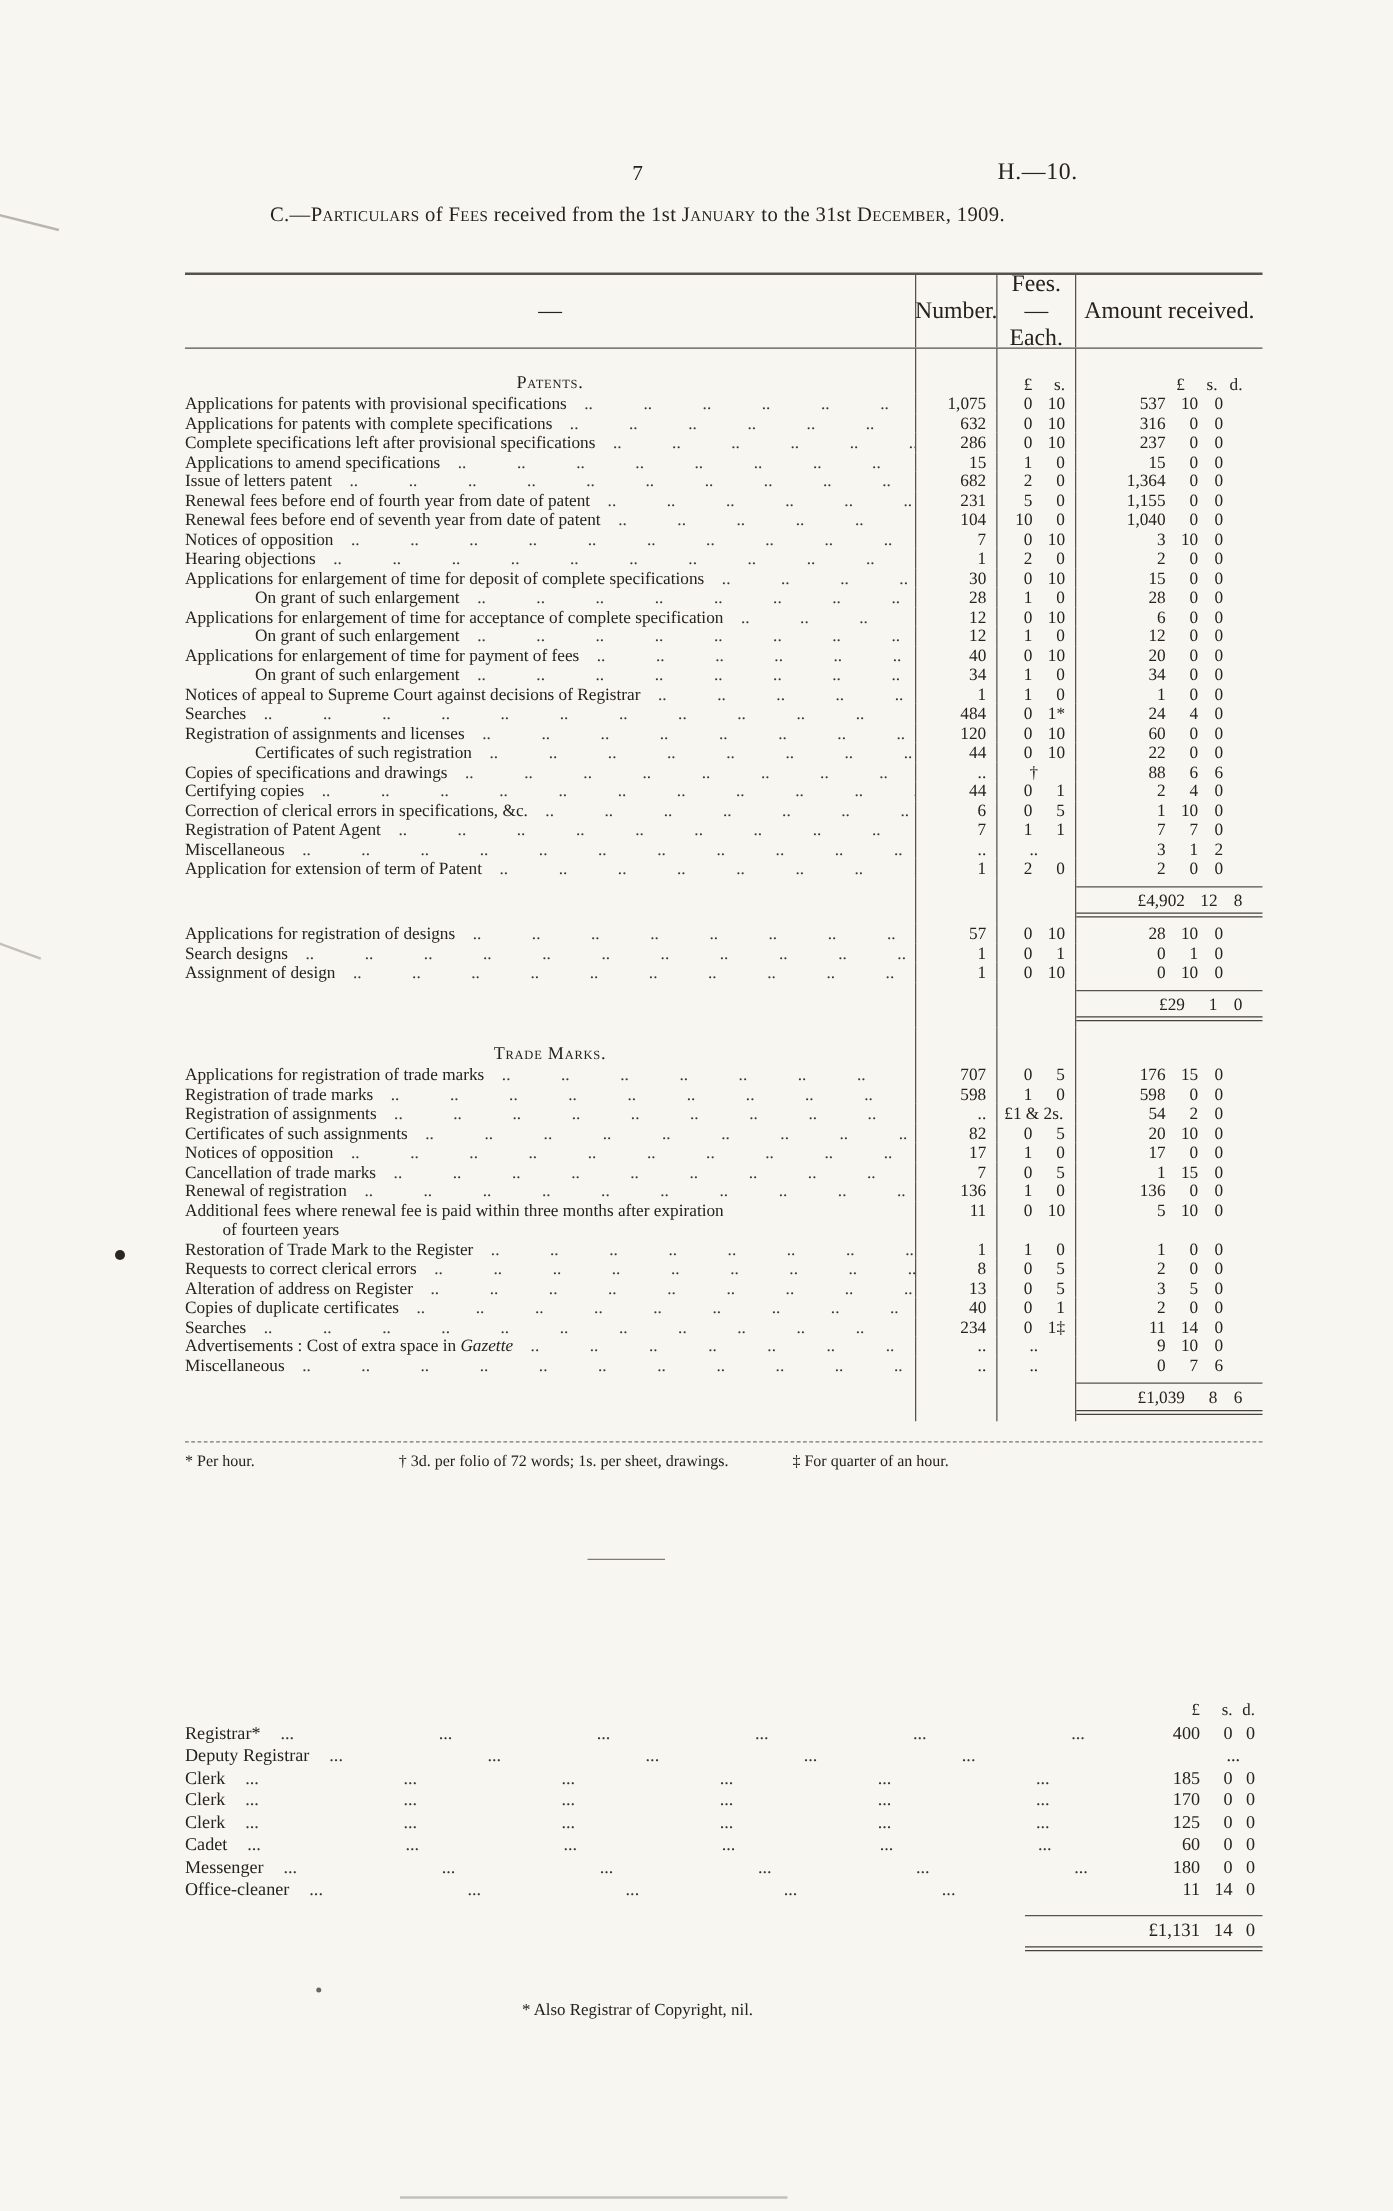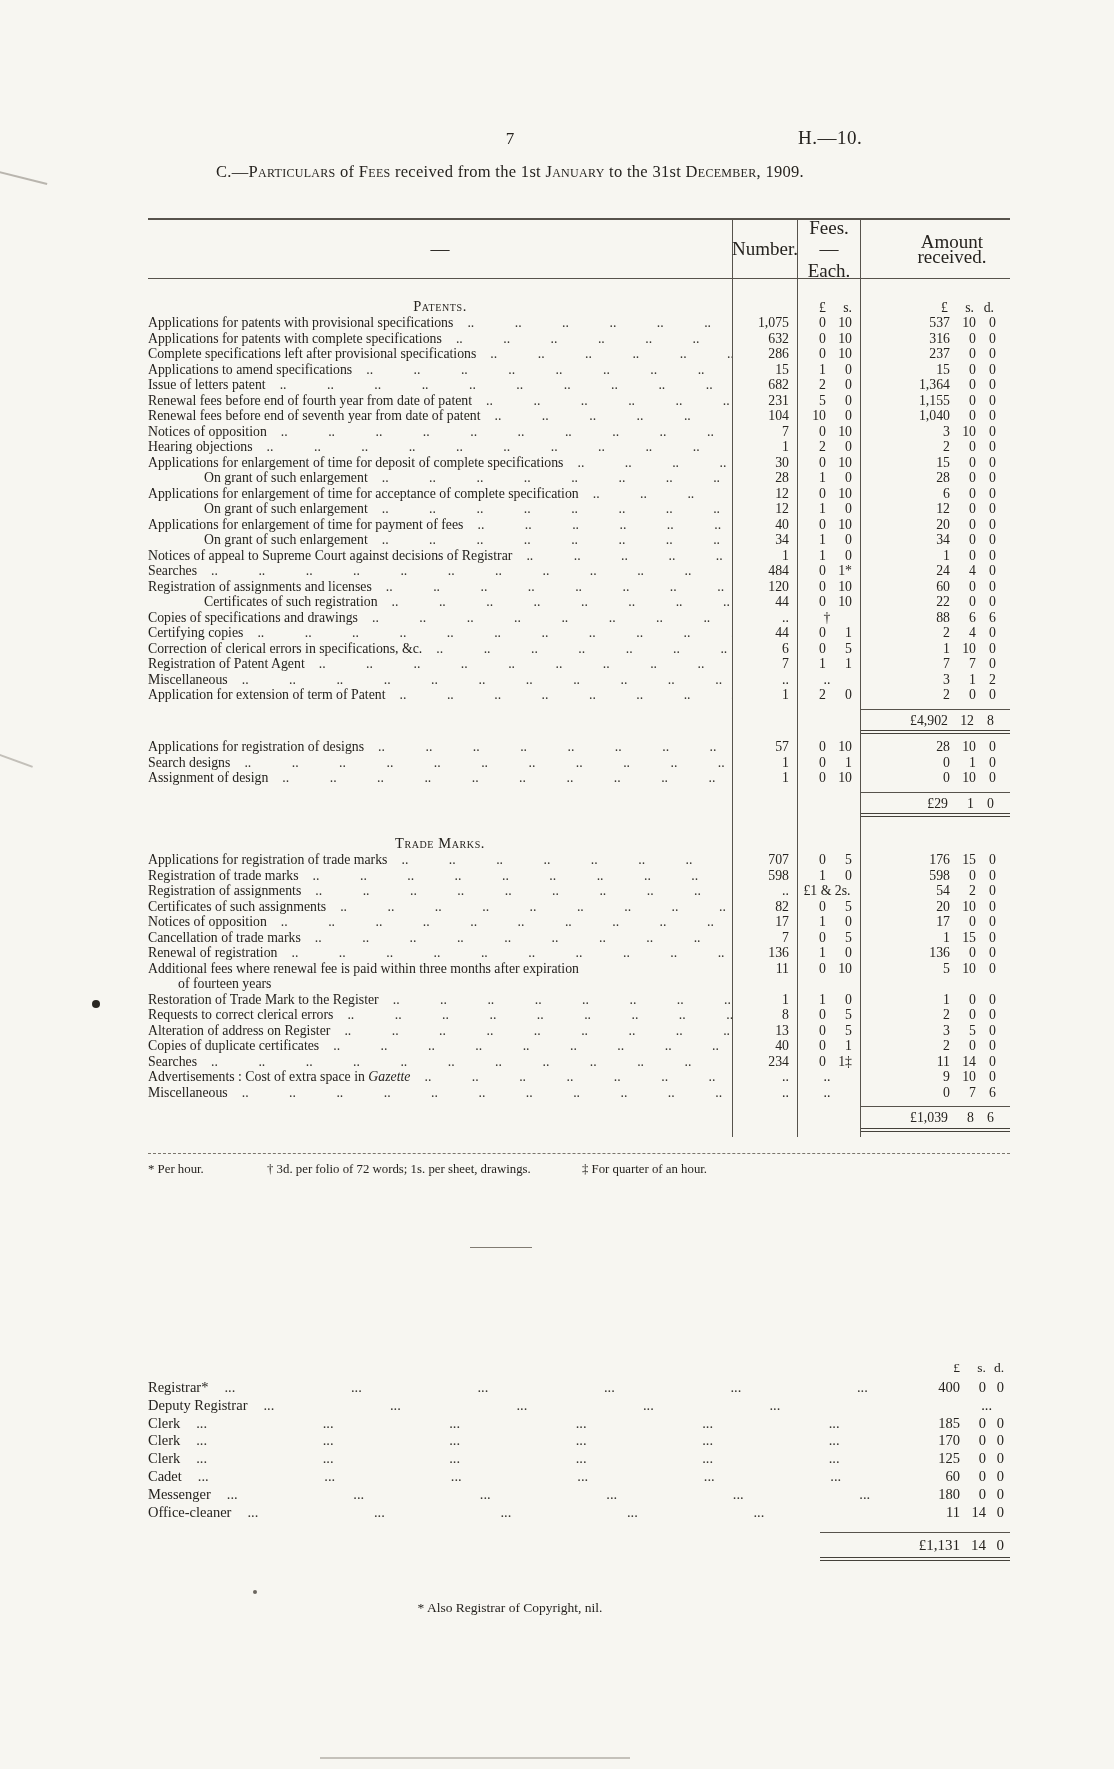--- a/index.html
+++ b/index.html
@@ -13,28 +13,28 @@
   .pageno{position:absolute; top:129px; left:460px; width:100px; text-align:center; font-size:17px;}
   .docref{position:absolute; top:127px; left:798px; font-size:19px; letter-spacing:.5px;}
   .title{position:absolute; top:162px; left:100px; width:820px; text-align:center; font-size:16.5px; letter-spacing:.3px;}
   
   .feetable{position:absolute; left:148px; top:218px; width:862px; font-size:13.8px; line-height:15.5px;}
   .thead{display:flex; border-top:2px solid #57534c; border-bottom:1px solid #57534c; height:58px;}
   .hcell{display:flex; align-items:center; justify-content:center; font-size:19px; text-align:center;}
   .c-desc{width:584px; box-sizing:border-box;}
   .c-num{width:65px; box-sizing:border-box;}
   .c-fee{width:63px; box-sizing:border-box;}
-  .c-amt{width:150px; box-sizing:border-box;padding-left:33px;}
+  .c-amt{width:150px; box-sizing:border-box;}
   .c-num,.c-fee,.c-amt{border-left:1px solid #57534c; align-self:stretch;}
   .fees-stack{flex-direction:column; line-height:1.12;}
   .tbody{border-bottom:1px dashed #7a756c;}
   .trow{display:flex; align-items:flex-start; min-height:15.5px;}
   .trow .c-num{display:flex; justify-content:flex-end; padding-right:8px;}
   .trow .c-fee{display:flex; justify-content:flex-end;}
-  .trow .c-amt{display:flex; justify-content:flex-start;}
+  .trow .c-amt{display:flex; justify-content:center;}
   .mrow{display:inline-flex;}
   .mcol{display:inline-block; text-align:right; white-space:nowrap;}
   .fw0{width:22px;} .fw1{width:26px; padding-right:8px;}
   .aw0{width:56px;} .aw1{width:26px;} .aw2{width:20px; padding-right:16px;}
   .sw0{width:52px;} .sw1{width:26px;} .sw2{width:18px; padding-right:6px;}
   .fee-full{width:100%; text-align:center; padding-right:4px;}
   .amt-full{width:100%; text-align:right; padding-right:26px;}
   .line1{display:flex; align-items:baseline;}
   .leader{flex:1; overflow:hidden; white-space:nowrap; word-spacing:37px; padding:0 6px 0 14px; color:#3a3731;}
   .ind{padding-left:56px;}
@@ -44,21 +44,21 @@
   .sec-row.first{min-height:36px;}
   .heading-text{font-variant:small-caps; letter-spacing:.6px; font-size:14.5px;}
   .sec-row .c-fee,.sec-row .c-amt,.sec-row .c-num{display:flex; align-items:flex-end; justify-content:flex-end;}
   .total-row{min-height:32px;}
   .total-row .c-amt{padding:0;}
   .total-box{margin:6px 0 5px; width:100%; border-top:1px solid #57534c; border-bottom:4px double #45413b;
     padding:3px 0 2px; display:flex; justify-content:flex-end;}
   .filler{height:16px;}
   
   .footnotes{position:absolute; left:148px; top:1162px; width:862px; font-size:12.8px; white-space:nowrap;}
-  .footnotes .fn1{} .footnotes .fn2{margin-left:60px;} .footnotes .fn3{margin-left:48px;}
+  .footnotes .fn1{} .footnotes .fn2{margin-left:112px;} .footnotes .fn3{margin-left:48px;}
   .divider{position:absolute; left:470px; top:1247px; width:62px; height:1px; background:#817b72;}
   
   .staff-head{position:absolute; top:1330px; left:100px; width:820px; text-align:center; font-size:16px;}
   .stafftable{position:absolute; left:148px; top:1360px; width:862px; font-size:14.5px;}
   .scur{display:flex; justify-content:flex-end; height:19px; font-size:13.5px;}
   .srow{display:flex; align-items:baseline; min-height:17.8px;}
   .sleader{flex:1; overflow:hidden; white-space:nowrap; word-spacing:112px; padding:0 10px 0 16px; color:#3a3731;}
   .samt{display:flex; justify-content:flex-end; width:140px;}
   .staff-total{margin-left:auto; margin-top:11px; width:190px; border-top:1px solid #57534c;
     border-bottom:4px double #45413b; padding:4px 0 3px; display:flex; justify-content:flex-end; font-size:15px;}

